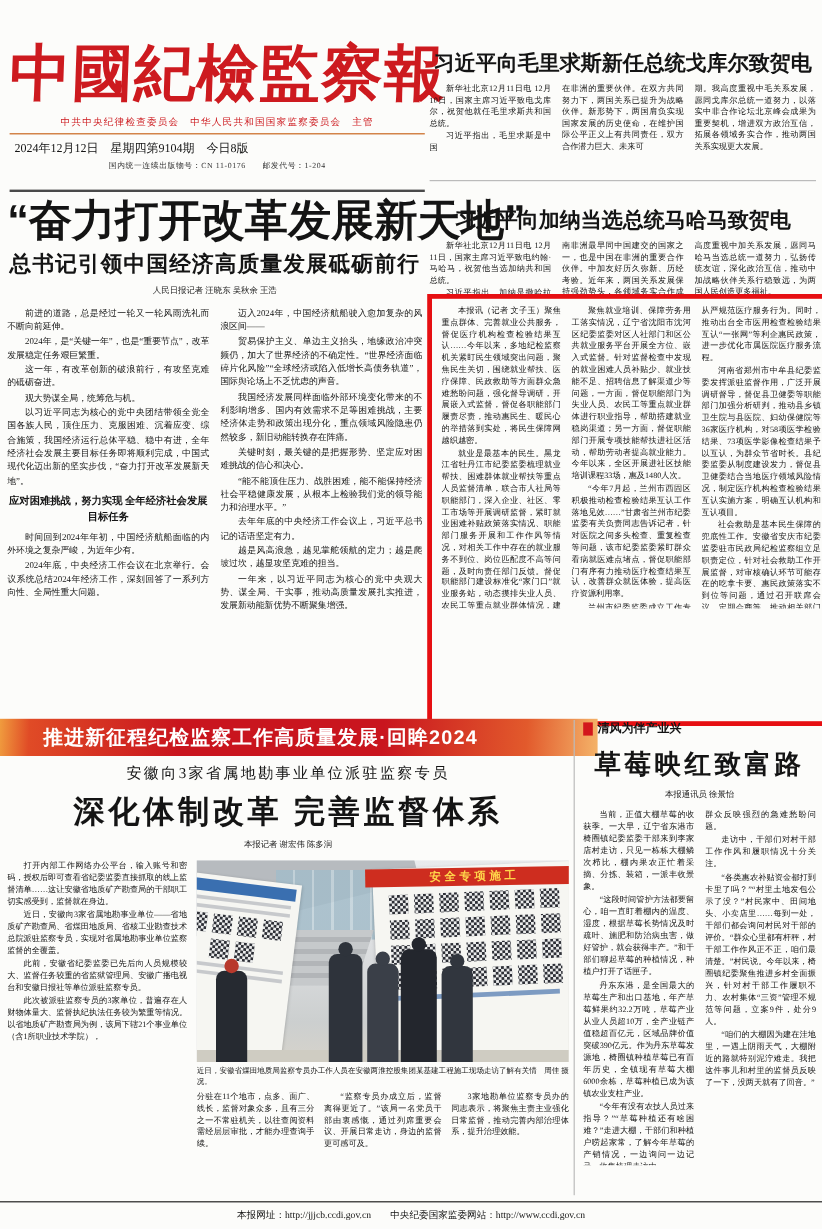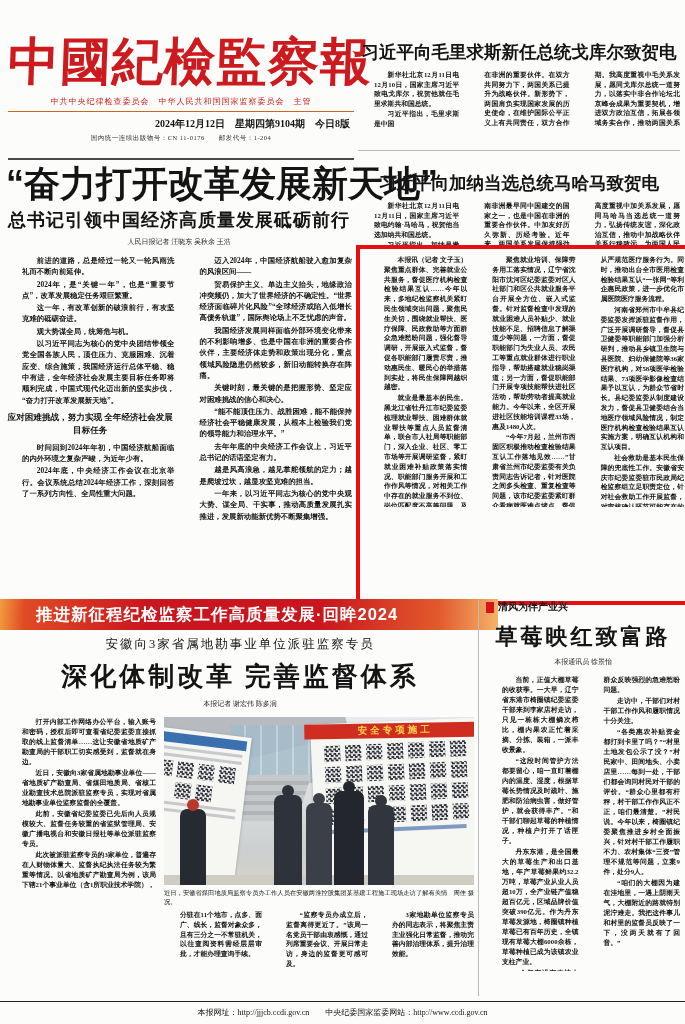--- a/index.html
+++ b/index.html
@@ -1,27 +1,27 @@
 <!DOCTYPE html>
 <html lang="zh"><head>
 <meta charset="utf-8">
 <style>
   html,body{margin:0;padding:0;}
   .page{position:relative;width:685px;height:1024px;background:#fcfcfa;overflow:hidden;
         font-family:"Liberation Serif", serif;color:#141414;}
-  p{margin:0 0 1px 16px;text-indent:2em;text-align:justify;line-height:inherit;font-weight:bold;}
+  p{margin:0 0 1px 0;text-indent:2em;text-align:justify;line-height:inherit;}
   p.noind{text-indent:0;}
   .abs{position:absolute;}
 
   
   .masthead{left:8px;top:30px;width:346px;height:128px;border-bottom:2px solid #4a4a4a;}
   .paper-title{font-size:51px;line-height:64px;font-weight:900;color:#cd1a1f;text-align:center;
                letter-spacing:1px;transform:skewX(-2deg);font-family:"Liberation Serif", serif;white-space:nowrap;}
   .supervisor{margin-top:2px;font-size:8px;color:#cd1a1f;text-align:center;letter-spacing:1px;border-bottom:1px solid #c9671f;padding-bottom:4px;}
-  .dateline{display:flex;justify-content:flex-end;font-size:10px;font-weight:bold;padding:5px 4px 0 4px;}
+  .dateline{display:flex;justify-content:flex-start;font-size:10px;font-weight:normal;padding:5px 4px 0 4px;}
   .pubnum{font-size:6.5px;color:#333;text-align:center;margin-top:3px;letter-spacing:.5px;}
 
   
   .tr-art{left:358px;width:322px;}
   .tr-art h2{margin:0 0 6px 0;font-size:17.5px;font-weight:900;text-align:center;letter-spacing:0;white-space:nowrap;}
   .tr1{top:40px;}
   .tr2{top:150px;border-top:1px solid #bbb;padding-top:20px;}
   .cols{display:flex;gap:9px;}
   .col{flex:1;overflow:hidden;font-size:6.8px;line-height:9.6px;}
   .tr-art .col{height:58px;}
@@ -162,21 +162,21 @@
           </div>
         <h3 class="crosshead">应对困难挑战，努力实现 全年经济社会发展目标任务</h3>
         <div>
             <p>时间回到2024年年初，中国经济航船面临的内外环境之复杂严峻，为近年少有。</p>
             <p>2024年底，中央经济工作会议在北京举行。会议系统总结2024年经济工作，深刻回答了一系列方向性、全局性重大问题。</p>
           </div>
       </div>
       <div class="col">
           <p>迈入2024年，中国经济航船驶入愈加复杂的风浪区间——</p>
           <p>贸易保护主义、单边主义抬头，地缘政治冲突频仍，加大了世界经济的不确定性。“世界经济面临碎片化风险”“全球经济或陷入低增长高债务轨道”，国际舆论场上不乏忧虑的声音。</p>
-          <p>我国经济发展同样面临外部环境变化带来的不利影响增多、也是中国在非洲的重要合作伙伴，主要经济体走势和政策出现分化，重点领域风险隐患仍然较多，新旧动能转换存在阵痛。</p>
+          <p>我国经济发展同样面临外部环境变化带来的不利影响增多、国内有效需求不足等困难挑战，主要经济体走势和政策出现分化，重点领域风险隐患仍然较多，新旧动能转换存在阵痛。</p>
           <p>关键时刻，最关键的是把握形势、坚定应对困难挑战的信心和决心。</p>
           <p>“能不能顶住压力、战胜困难，能不能保持经济社会平稳健康发展，从根本上检验我们党的领导能力和治理水平。”</p>
           <p>去年年底的中央经济工作会议上，习近平总书记的话语坚定有力。</p>
           <p>越是风高浪急，越见掌舵领航的定力；越是爬坡过坎，越显攻坚克难的担当。</p>
           <p>一年来，以习近平同志为核心的党中央观大势、谋全局、干实事，推动高质量发展扎实推进，发展新动能新优势不断聚集增强。</p>
         </div>
     </div>
   </section>
 
   <section class="abs boxed">

